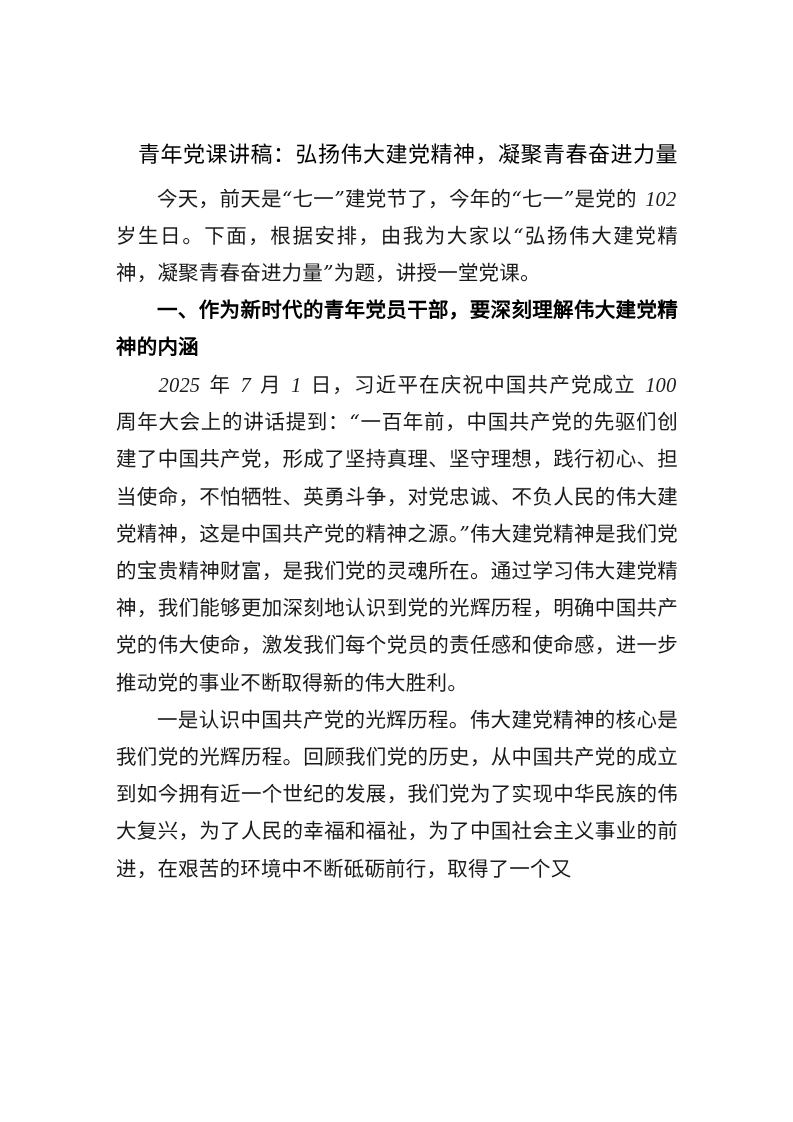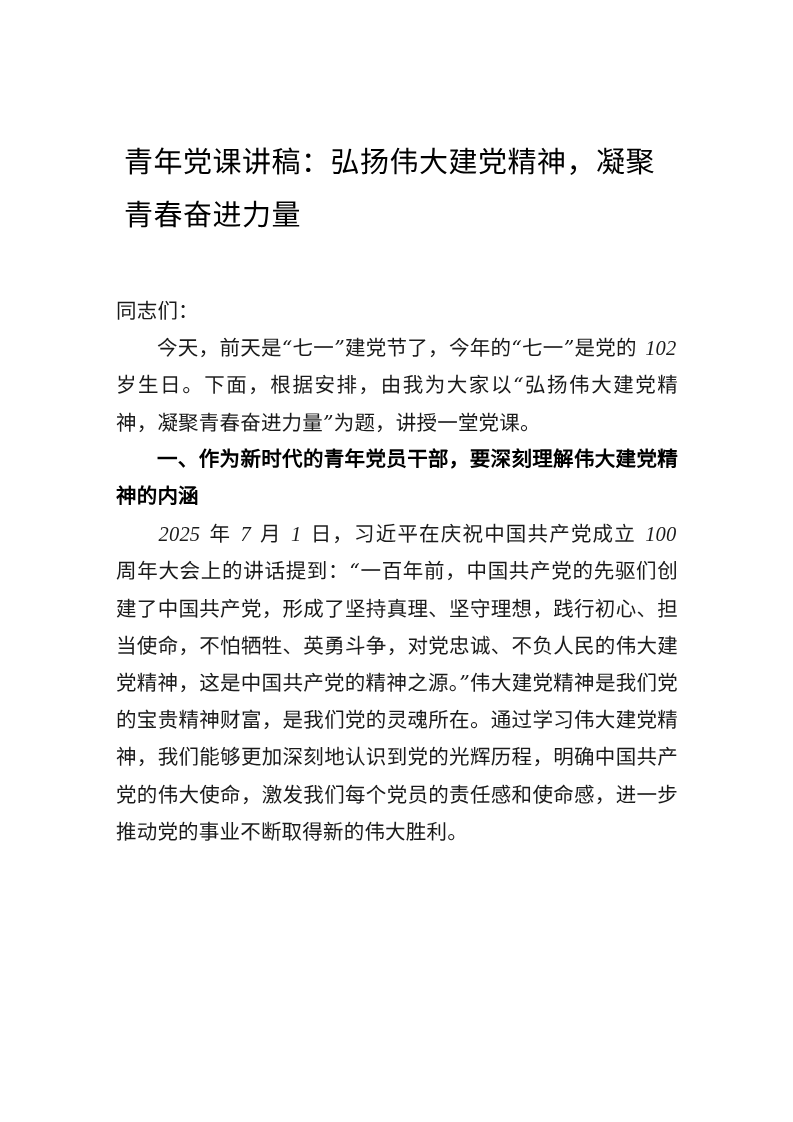--- a/index.html
+++ b/index.html
@@ -23,26 +23,26 @@
   .content {
     position: absolute;
     left: 116px;
     top: 0;
     width: 562px;
   }
 
   
   .doc-title {
     font-family: "DejaVu Serif", "Liberation Serif", serif;
-    font-size: 29px;
+    font-size: 22px;
     font-weight: normal;
     line-height: 53px;
     color: #000000;
-    text-align: left;
-    margin: 8px;
+    text-align: right;
+    margin: 0;
     padding-top: 128px;
     letter-spacing: 0.5px;
     text-indent: 0;
   }
 
   
   .para {
     font-family: "DejaVu Serif", "Liberation Serif", serif;
     font-size: 20.5px;
     line-height: 37.2px;
@@ -87,23 +87,23 @@
   }
 </style>
 </head>
 <body>
 
 <div class="page">
   <div class="content">
 
     <h1 class="doc-title">青年党课讲稿：弘扬伟大建党精神，凝聚青春奋进力量</h1>
 
-    <p class="para para--salutation">同志们：</p>
 
     <p class="para para--indent">今天，前天是“七一”建党节了，今年的“七一”是党的 <span class="num">102</span> 岁生日。下面，根据安排，由我为大家以“弘扬伟大建党精神，凝聚青春奋进力量”为题，讲授一堂党课。</p>
 
     <p class="heading">一、作为新时代的青年党员干部，要深刻理解伟大建党精神的内涵</p>
 
     <p class="para para--indent"><span class="num">2025</span> 年 <span class="num">7</span> 月 <span class="num">1</span> 日，习近平在庆祝中国共产党成立 <span class="num">100</span> 周年大会上的讲话提到：“一百年前，中国共产党的先驱们创建了中国共产党，形成了坚持真理、坚守理想，践行初心、担当使命，不怕牺牲、英勇斗争，对党忠诚、不负人民的伟大建党精神，这是中国共产党的精神之源。”伟大建党精神是我们党的宝贵精神财富，是我们党的灵魂所在。通过学习伟大建党精神，我们能够更加深刻地认识到党的光辉历程，明确中国共产党的伟大使命，激发我们每个党员的责任感和使命感，进一步推动党的事业不断取得新的伟大胜利。</p>
 
+    <p class="para para--indent">一是认识中国共产党的光辉历程。伟大建党精神的核心是我们党的光辉历程。回顾我们党的历史，从中国共产党的成立到如今拥有近一个世纪的发展，我们党为了实现中华民族的伟大复兴，为了人民的幸福和福祉，为了中国社会主义事业的前进，在艰苦的环境中不断砥砺前行，取得了一个又</p>
 
   </div>
 </div>
 
 </body></html>

